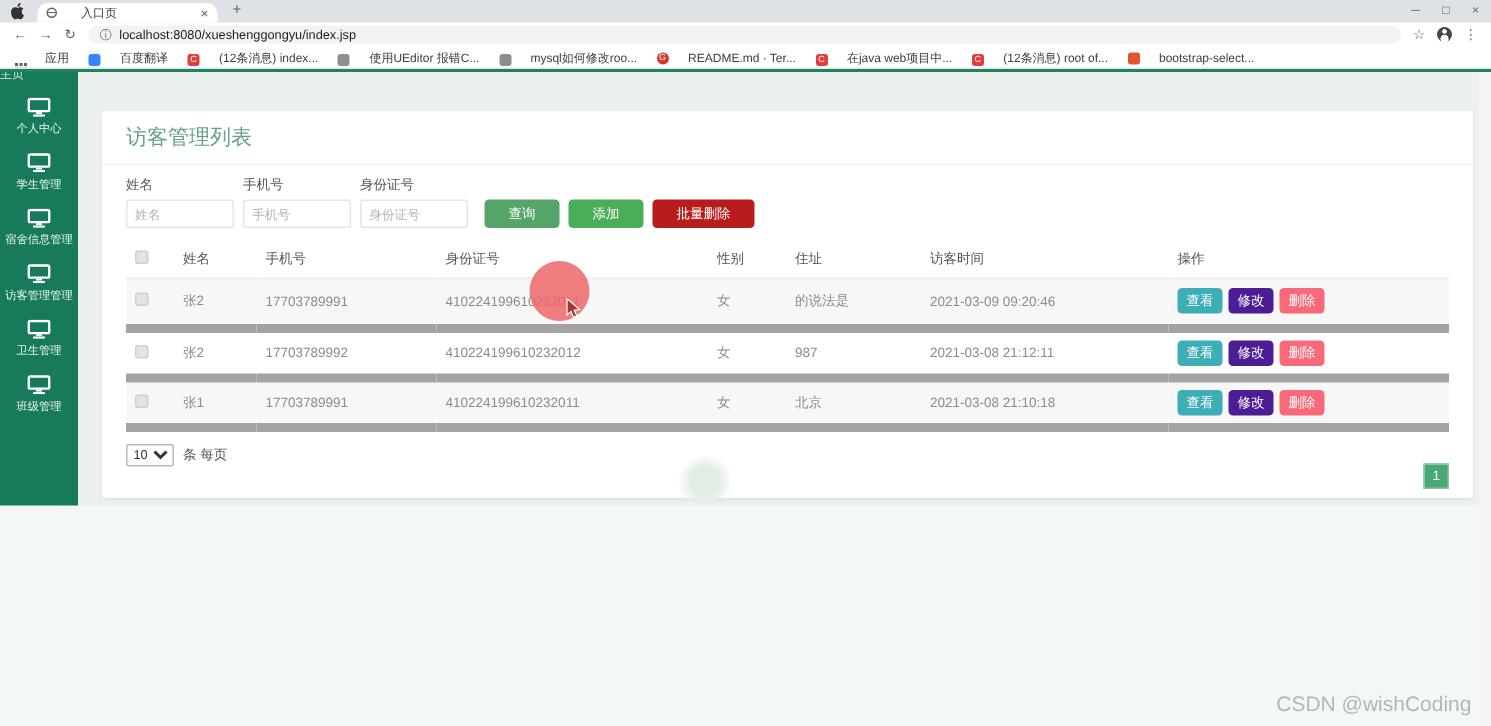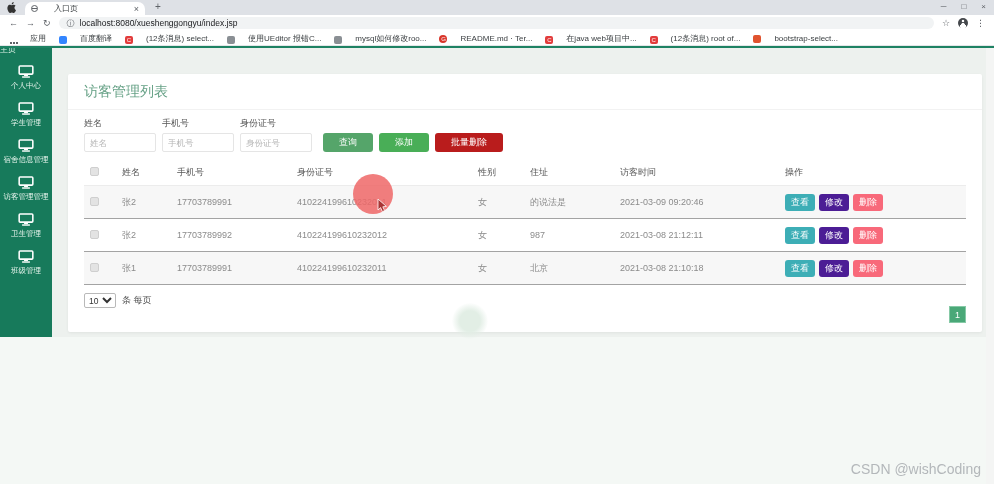--- a/index.html
+++ b/index.html
@@ -65,21 +65,21 @@
             padding:0 5px; color:#333; outline:none; font-family:inherit; }
   .finput::placeholder { color:#b5b5b5; }
   .btn { height:19px; padding:0 16px; border:none; border-radius:3px; color:#fff; font-size:9px;
          font-family:inherit; cursor:pointer; }
   .btn-search { background:#55a56a; margin-left:5px; }
   .btn-add { background:#49ae57; margin-left:6px; }
   .btn-batch { background:#b91c1c; margin-left:6px; }
 
   table.grid { width:882px; margin:0 16px; border-collapse:collapse; font-size:9px; table-layout:fixed; }
   .grid th { text-align:left; font-weight:normal; color:#555; padding:6px 6px; border-bottom:1px solid #ececec; }
-  .grid td { height:33px; padding:0 6px; color:#8b8b8b; border-bottom:1px solid #a3a3a3;
+  .grid td { height:33px; padding:0 6px; color:#8b8b8b; border-bottom:6px solid #a3a3a3;
              white-space:nowrap; overflow:hidden; }
   .grid tr.stripe td { background:#f7f7f7; }
   .cbx { display:inline-block; width:9px; height:9px; background:#e3e3e3; border:1px solid #cfcfcf; border-radius:2px; }
   .rbtn { display:inline-block; height:17px; line-height:17px; padding:0 6px; margin-right:4px;
           border-radius:3px; color:#fff; font-size:9px; cursor:pointer; }
   .rbtn-view { background:#3daeb6; }
   .rbtn-edit { background:#4c1d95; }
   .rbtn-del  { background:#f8697a; }
 
   .pager { display:flex; justify-content:space-between; align-items:flex-start; padding:8px 16px 0; }
@@ -140,21 +140,21 @@
     <span class="bm">
       <span class="grid-icon"></span>
       <span>应用</span>
     </span>
     <span class="bm">
       <span class="bmicon ic-blue"></span>
       <span>百度翻译</span>
     </span>
     <span class="bm">
       <span class="bmicon ic-csdn">C</span>
-      <span>(12条消息) select...</span>
+      <span>(12条消息) index...</span>
     </span>
     <span class="bm">
       <span class="bmicon ic-gray"></span>
       <span>使用UEditor 报错C...</span>
     </span>
     <span class="bm">
       <span class="bmicon ic-gray"></span>
       <span>mysql如何修改roo...</span>
     </span>
     <span class="bm">

